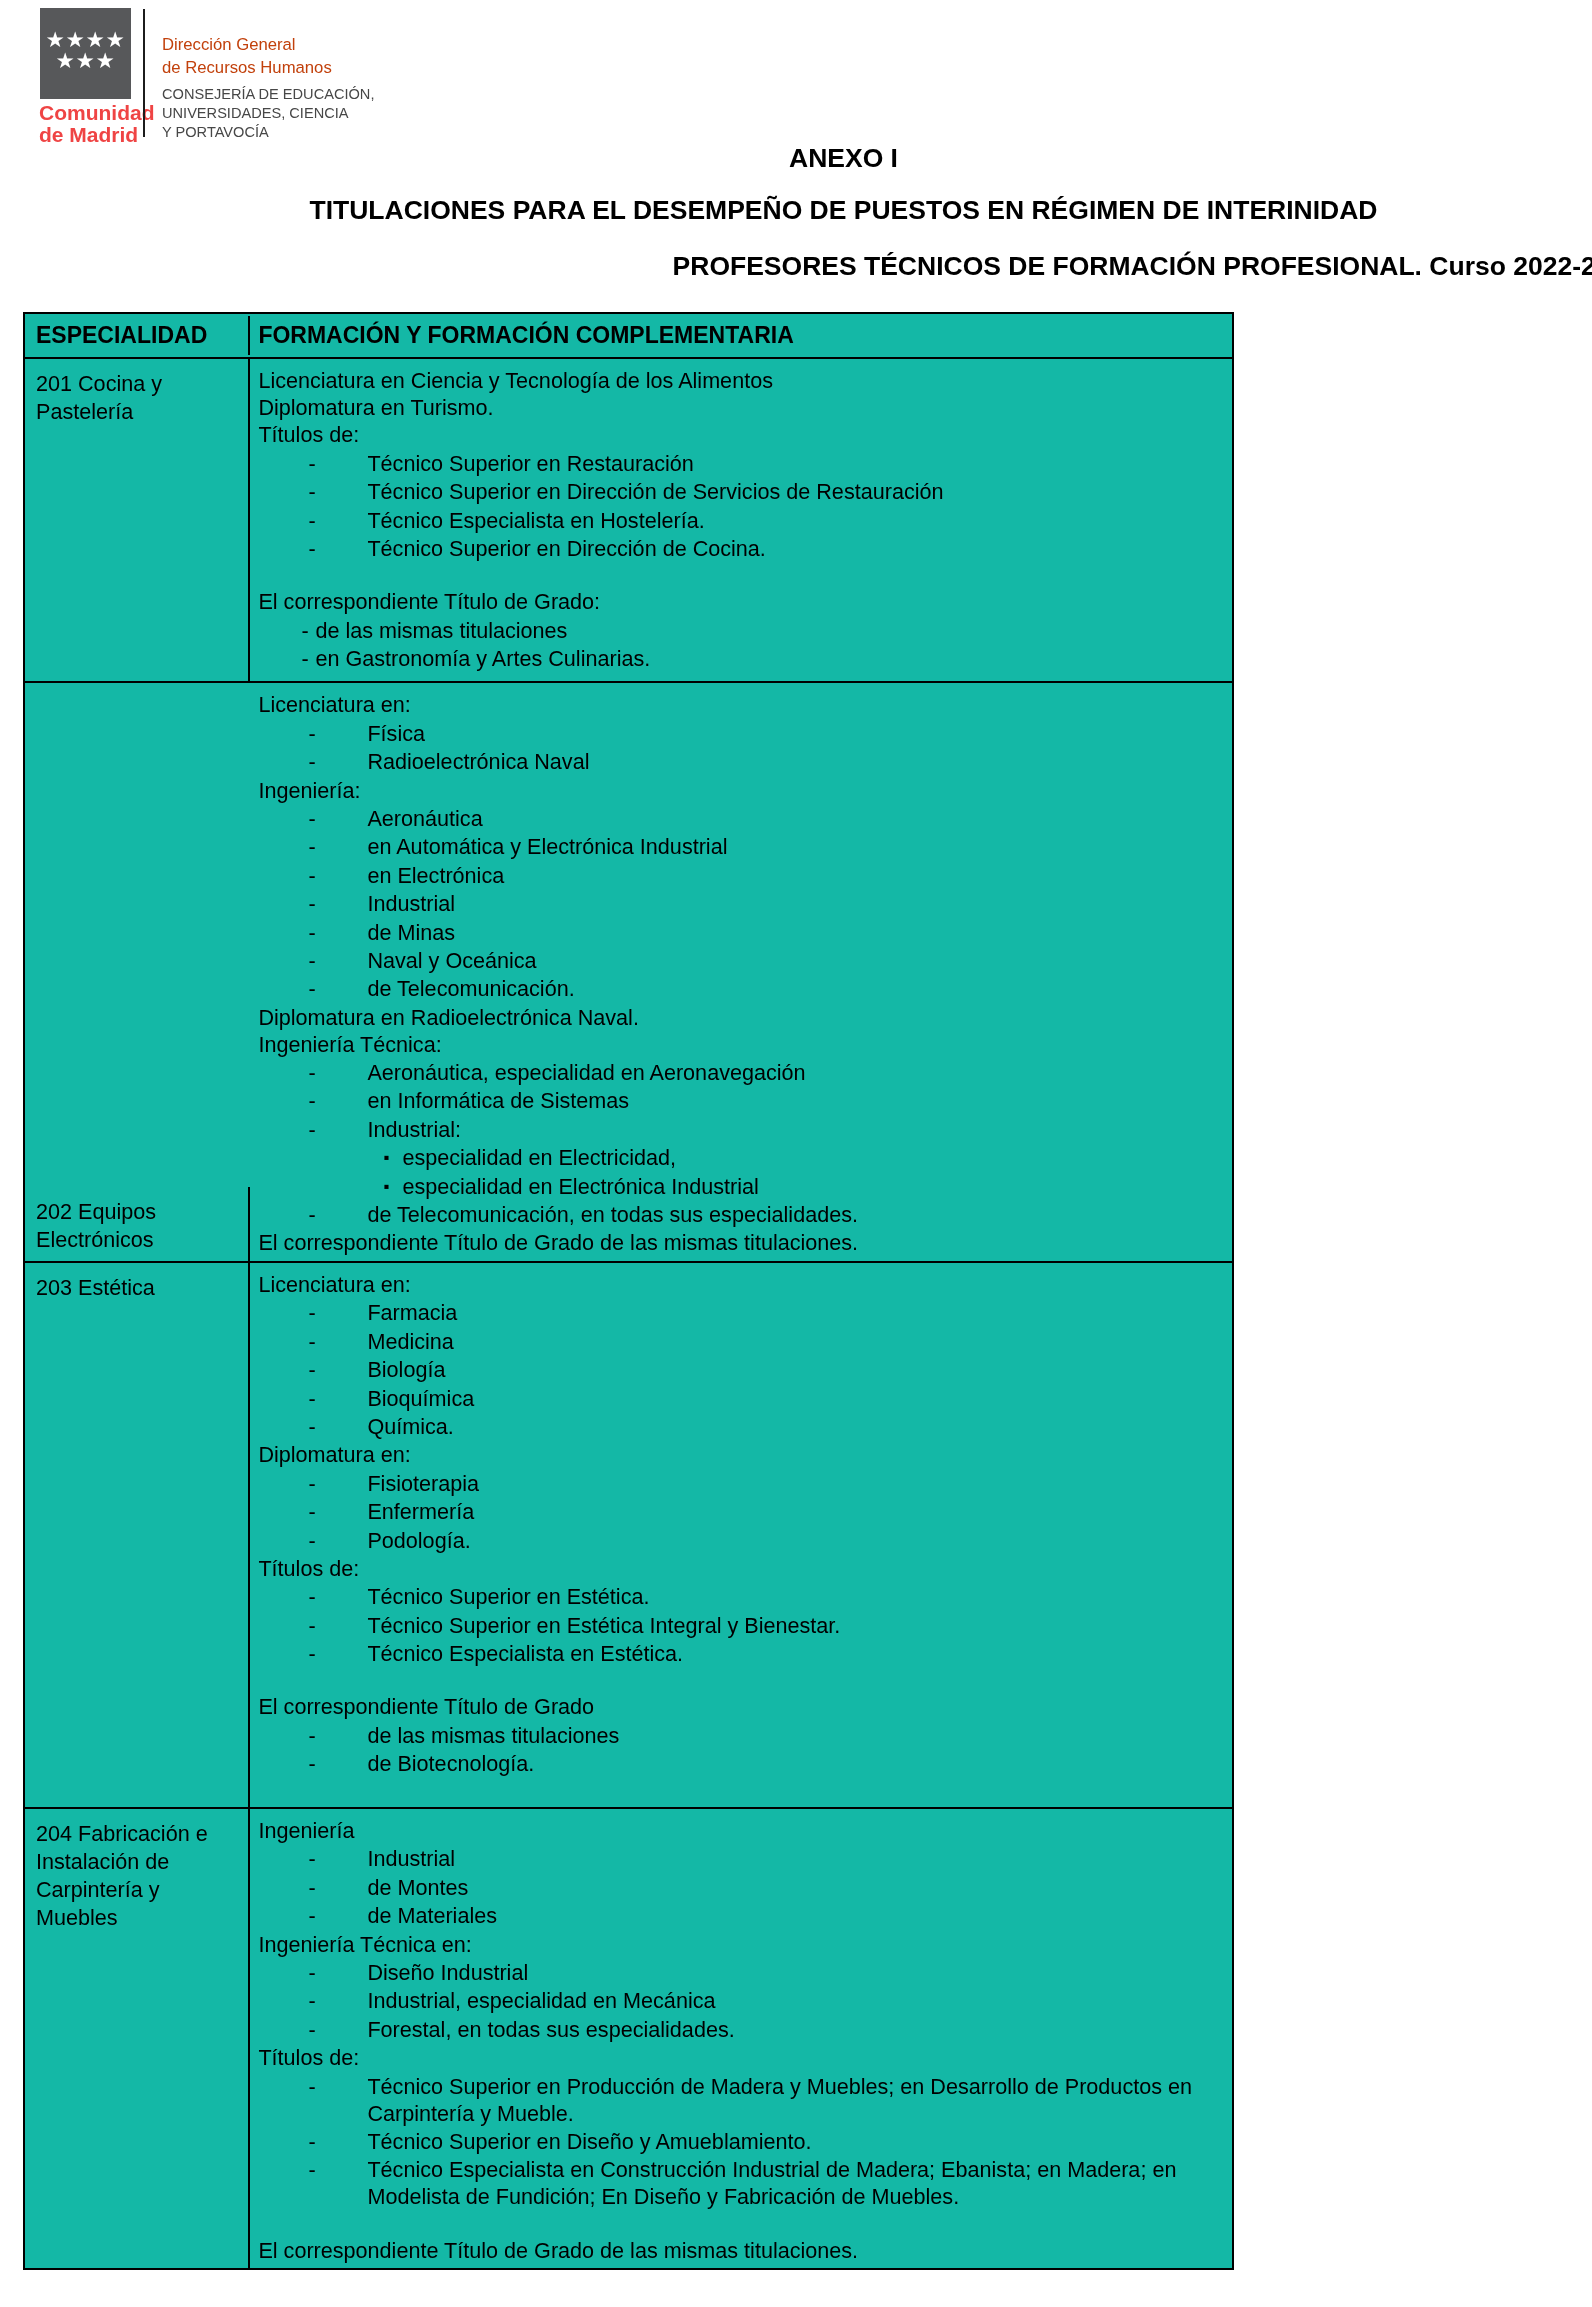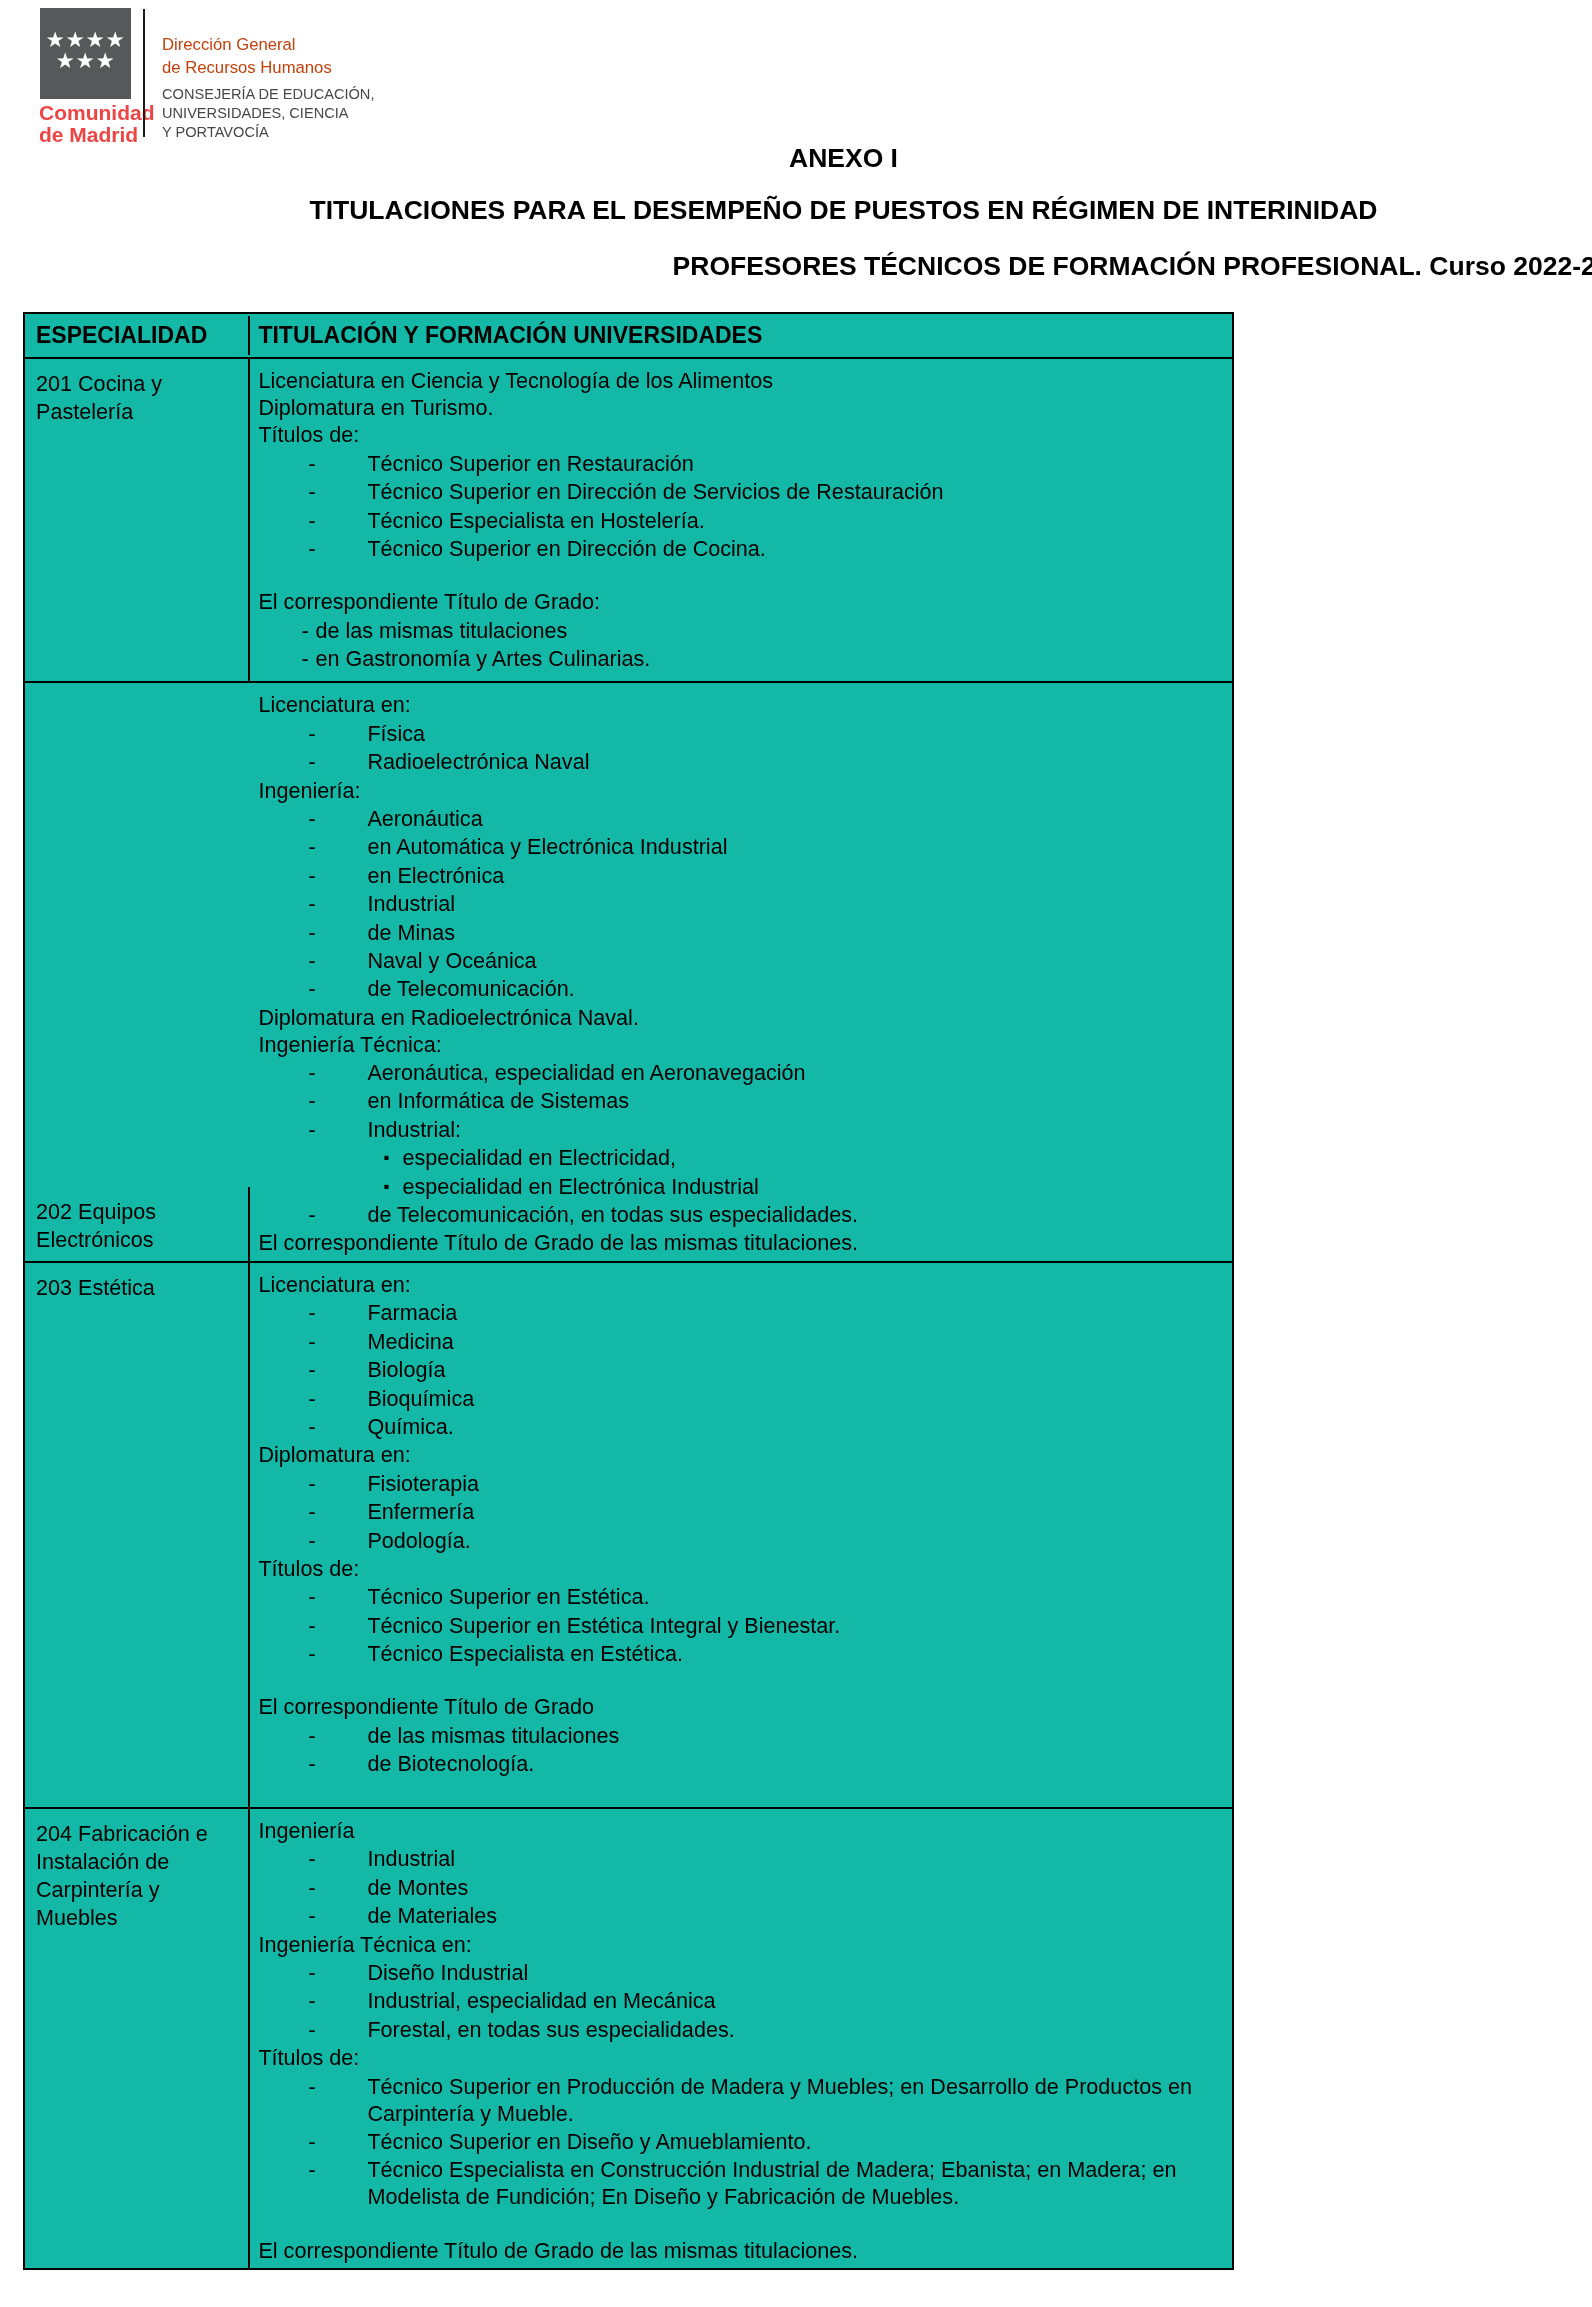--- a/index.html
+++ b/index.html
@@ -106,21 +106,21 @@
     </div>
   </div>
 
   <div class="title title-annex">ANEXO I</div>
   <div class="title title-main">TITULACIONES PARA EL DESEMPEÑO DE PUESTOS EN RÉGIMEN DE INTERINIDAD</div>
   <div class="title title-course">PROFESORES TÉCNICOS DE FORMACIÓN PROFESIONAL. Curso 2022-2023</div>
 
   <div class="tbl">
     <div class="trow hdr">
       <div class="col1">ESPECIALIDAD</div>
-      <div class="col2">TITULACIÓN Y FORMACIÓN UNIVERSIDADES</div>
+      <div class="col2">FORMACIÓN Y FORMACIÓN COMPLEMENTARIA</div>
     </div>
 
   <div class="trow r0">
         <div class="col1">201 Cocina y Pastelería</div>
         <div class="col2">
           <div class="pline">Licenciatura en Ciencia y Tecnología de los Alimentos</div>
           <div class="pline">Diplomatura en Turismo.</div>
           <div class="pline">Títulos de:</div>
           <div class="item dash"><span class="marker">-</span><span class="itext">Técnico Superior en Restauración</span></div>
           <div class="item dash"><span class="marker">-</span><span class="itext">Técnico Superior en Dirección de Servicios de Restauración</span></div>

